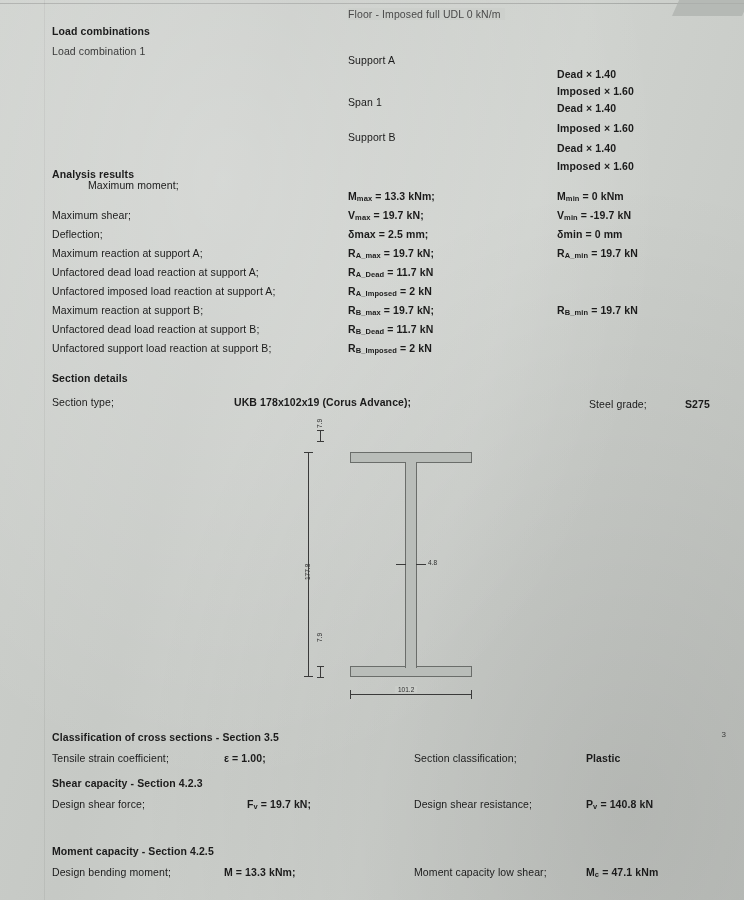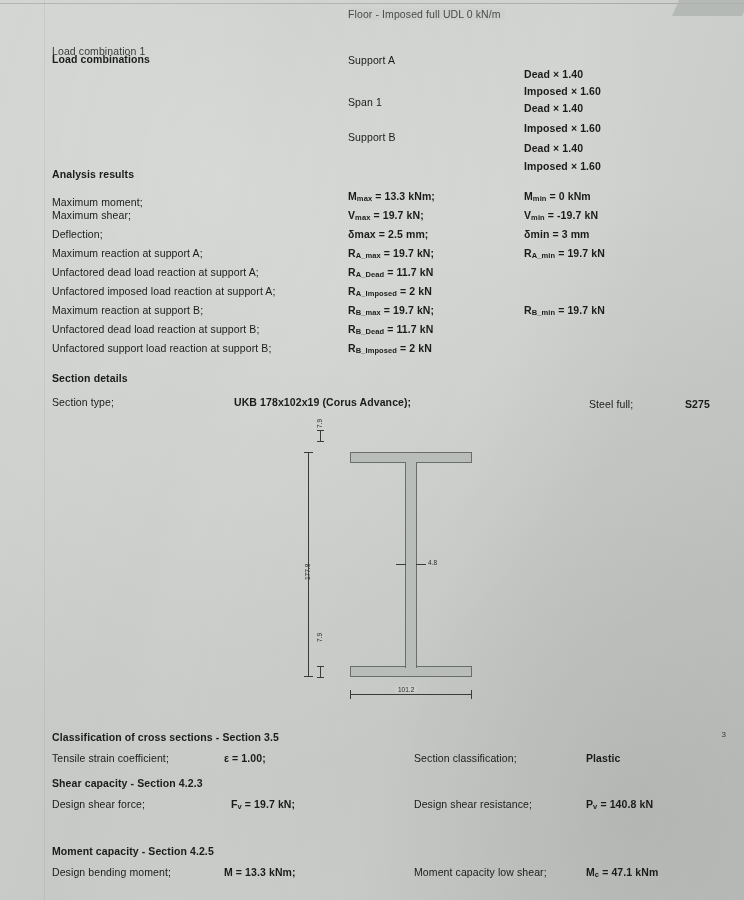--- a/index.html
+++ b/index.html
@@ -41,21 +41,21 @@
 
   
   .t{position:absolute;white-space:nowrap;font-size:10.5px;letter-spacing:.1px;}
   .b{font-weight:bold;}
   .i{font-style:italic;}
   .sub{font-size:7.5px;vertical-align:-1px;}
 
   
   .c1{left:52px;}
   .c2{left:348px;}
-  .c3{left:524px;}
+  .c3{left:557px;}
 
   .fade{color:#3a3a3a;}
   .faint{color:#4a4a4a;}
 
   
   .beam-area{position:absolute;left:290px;top:430px;width:300px;height:270px;}
   .ibeam{position:absolute;left:60px;top:22px;width:122px;height:225px;}
   .flange{position:absolute;left:0;width:122px;height:11px;background:#b9bdb9;border:1px solid #6a6d6a;box-sizing:border-box;}
   .flange.top{top:0;}
   .flange.bot{bottom:0;}
@@ -77,37 +77,37 @@
 <div class="sheet">
   <div class="edge-line"></div>
   <div class="corner"></div>
   <div class="left-margin"></div>
 </div>
 
 <div class="content">
 
   <div class="t faint" style="left:348px;top:8px;background:linear-gradient(#cdd0cc,#cdd0cc);padding-right:4px;">Floor - Imposed full UDL 0 kN/m</div>
 
-  <div class="t b c1" style="top:25px;margin-top:28px;">Load combinations</div>
+  <div class="t b c1" style="top:25px;">Load combinations</div>
   <div class="t fade c1" style="top:45px;">Load combination 1</div>
 
   <div class="t c2" style="top:54px;">Support A</div>
   <div class="t c2" style="top:96px;">Span 1</div>
   <div class="t c2" style="top:131px;">Support B</div>
 
   <div class="t b c3" style="top:68px;">Dead × 1.40</div>
   <div class="t b c3" style="top:85px;">Imposed × 1.60</div>
   <div class="t b c3" style="top:102px;">Dead × 1.40</div>
   <div class="t b c3" style="top:122px;">Imposed × 1.60</div>
   <div class="t b c3" style="top:142px;">Dead × 1.40</div>
   <div class="t b c3" style="top:160px;">Imposed × 1.60</div>
 
   <div class="t b c1" style="top:168px;">Analysis results</div>
 
-  <div class="t c1" style="top:196px;">Maximum moment;</div>
+  <div class="t c1" style="top:179px;margin-left:36px;">Maximum moment;</div>
   <div class="t c1" style="top:209px;">Maximum shear;</div>
   <div class="t c1" style="top:228px;">Deflection;</div>
   <div class="t c1" style="top:247px;">Maximum reaction at support A;</div>
   <div class="t c1" style="top:266px;">Unfactored dead load reaction at support A;</div>
   <div class="t c1" style="top:285px;">Unfactored imposed load reaction at support A;</div>
   <div class="t c1" style="top:304px;">Maximum reaction at support B;</div>
   <div class="t c1" style="top:323px;">Unfactored dead load reaction at support B;</div>
   <div class="t c1" style="top:342px;">Unfactored support load reaction at support B;</div>
 
   <div class="t b c2" style="top:190px;">M<span class="sub">max</span> = 13.3 kNm;</div>
@@ -115,28 +115,28 @@
   <div class="t b c2" style="top:228px;">δmax = 2.5 mm;</div>
   <div class="t b c2" style="top:247px;">R<span class="sub">A_max</span> = 19.7 kN;</div>
   <div class="t b c2" style="top:266px;">R<span class="sub">A_Dead</span> = 11.7 kN</div>
   <div class="t b c2" style="top:285px;">R<span class="sub">A_Imposed</span> = 2 kN</div>
   <div class="t b c2" style="top:304px;">R<span class="sub">B_max</span> = 19.7 kN;</div>
   <div class="t b c2" style="top:323px;">R<span class="sub">B_Dead</span> = 11.7 kN</div>
   <div class="t b c2" style="top:342px;">R<span class="sub">B_Imposed</span> = 2 kN</div>
 
   <div class="t b c3" style="top:190px;">M<span class="sub">min</span> = 0 kNm</div>
   <div class="t b c3" style="top:209px;">V<span class="sub">min</span> = -19.7 kN</div>
-  <div class="t b c3" style="top:228px;">δmin = 3 mm</div>
+  <div class="t b c3" style="top:228px;">δmin = 0 mm</div>
   <div class="t b c3" style="top:247px;">R<span class="sub">A_min</span> = 19.7 kN</div>
   <div class="t b c3" style="top:304px;">R<span class="sub">B_min</span> = 19.7 kN</div>
 
   <div class="t b c1" style="top:372px;">Section details</div>
   <div class="t c1" style="top:396px;">Section type;</div>
   <div class="t b" style="left:234px;top:396px;">UKB 178x102x19 (Corus Advance);</div>
-  <div class="t" style="left:589px;top:398px;">Steel full;</div>
+  <div class="t" style="left:589px;top:398px;">Steel grade;</div>
   <div class="t b" style="left:685px;top:398px;">S275</div>
 
   <div class="beam-area">
 
     <div class="ibeam">
       <div class="flange top"></div>
       <div class="flange bot"></div>
       <div class="web"></div>
     </div>
 
@@ -166,21 +166,21 @@
   </div>
 
   <div class="t b c1" style="top:731px;">Classification of cross sections - Section 3.5</div>
   <div class="t c1" style="top:752px;">Tensile strain coefficient;</div>
   <div class="t b" style="left:224px;top:752px;">ε = 1.00;</div>
   <div class="t" style="left:414px;top:752px;">Section classification;</div>
   <div class="t b" style="left:586px;top:752px;">Plastic</div>
 
   <div class="t b c1" style="top:777px;">Shear capacity - Section 4.2.3</div>
   <div class="t c1" style="top:798px;">Design shear force;</div>
-  <div class="t b" style="left:212px;top:798px;padding-left:19px;">F<span class="sub">v</span> = 19.7 kN;</div>
+  <div class="t b" style="left:228px;top:798px;padding-left:19px;">F<span class="sub">v</span> = 19.7 kN;</div>
   <div class="t" style="left:414px;top:798px;">Design shear resistance;</div>
   <div class="t b" style="left:586px;top:798px;">P<span class="sub">v</span> = 140.8 kN</div>
 
   <div class="t b c1" style="top:845px;">Moment capacity - Section 4.2.5</div>
   <div class="t c1" style="top:866px;">Design bending moment;</div>
   <div class="t b" style="left:224px;top:866px;">M = 13.3 kNm;</div>
   <div class="t" style="left:414px;top:866px;">Moment capacity low shear;</div>
   <div class="t b" style="left:586px;top:866px;">M<span class="sub">c</span> = 47.1 kNm</div>
 
   <div class="pagenum">3</div>

